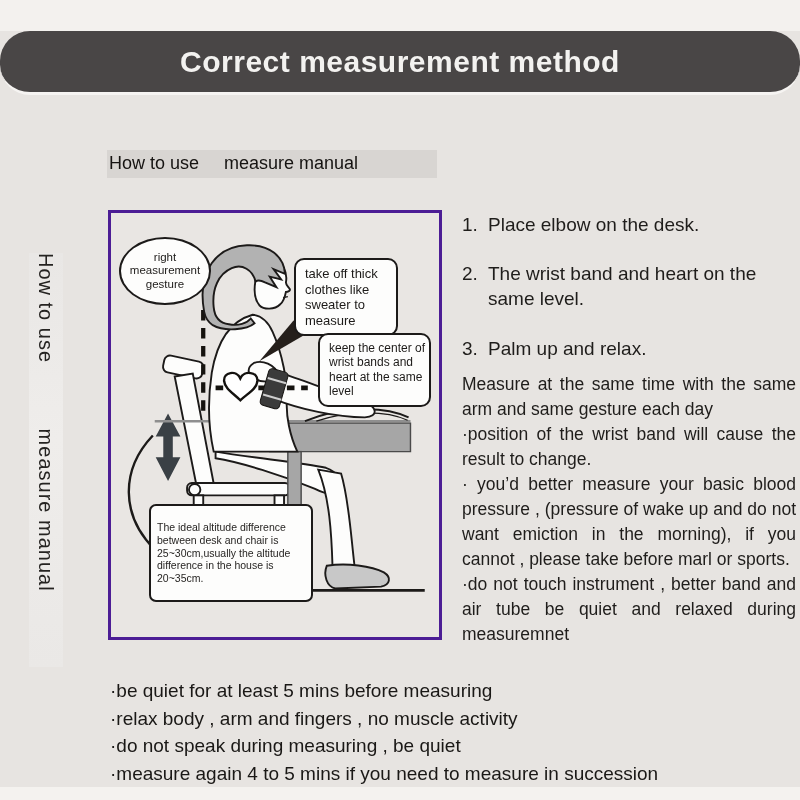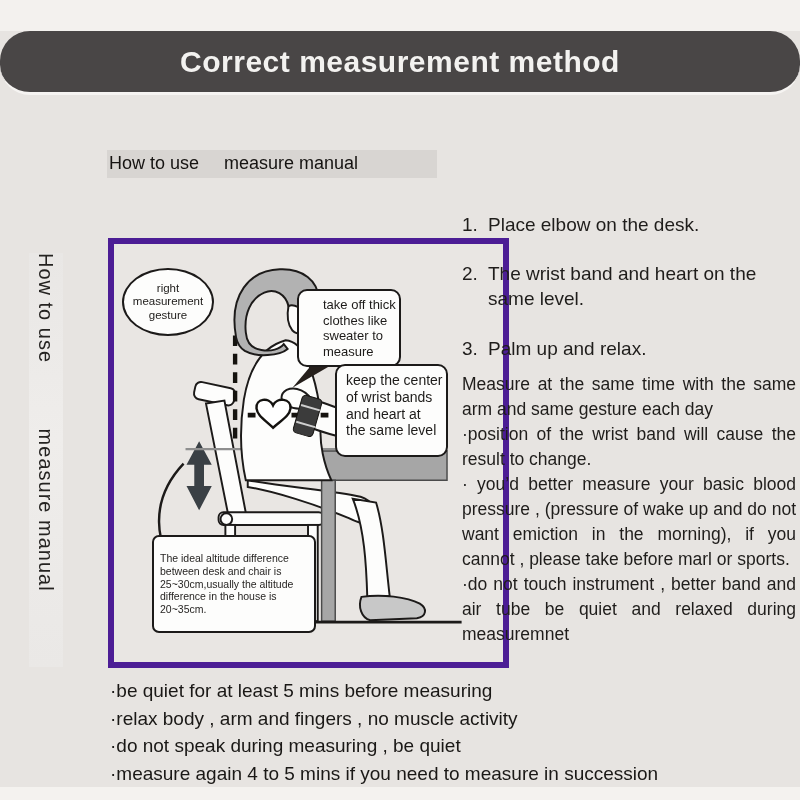--- a/index.html
+++ b/index.html
@@ -40,47 +40,47 @@
     background:#d8d5d2; color:#161412;
     font-size:18px; padding:3px 6px 4px 2px; white-space:pre;
   }
   .section-subheading {
     position:absolute; left:108px; top:181px;
     font-size:17.5px; color:#161412;
   }
 
   
   .illustration {
-    position:absolute; left:108px; top:210px; width:401px; height:430px;
-    border:6px solid #4c1d95; background:#e9e6e3;margin-top:28px;
+    position:absolute; left:108px; top:210px; width:334px; height:430px;
+    border:3px solid #4c1d95; background:#e9e6e3;
   }
   .scene { position:absolute; left:0; top:0; width:100%; height:100%; }
   .wh { fill:#fdfdfc; stroke:#1c1a19; stroke-width:2; }
   .ln { stroke:#1c1a19; fill:none; }
 
   .bubble {
     position:absolute; background:#fdfdfc; border:2px solid #1c1a19;
     color:#1d1b19; line-height:1.2;
   }
   .bubble-gesture {
     left:8px; top:24px; width:92px; height:68px; border-radius:50%;
     border-width:2.5px; display:flex; align-items:center; justify-content:center;
     text-align:center; font-size:11.5px; line-height:1.15; padding:0 6px;
   }
   .bubble-body {
     left:2px; top:102px; width:90px; border-radius:5px; border-width:2.5px;
     text-align:center; font-size:12.5px; line-height:1.15; padding:4px 1px;
   }
   .bubble-takeoff {
     left:183px; top:45px; width:104px; border-radius:10px;
-    font-size:13px; padding:6px 2px 6px 24px;
+    font-size:13px; padding:6px 2px 6px 9px;
   }
   .bubble-wrist {
-    left:221px; top:120px; width:113px; border-radius:10px;
-    font-size:14px; padding:6px 2px 16px 9px;
+    left:207px; top:120px; width:113px; border-radius:10px;
+    font-size:12px; padding:6px 2px 6px 9px;
   }
   .note-box {
     left:38px; top:291px; width:164px; border-radius:7px; border-width:2.5px;
     font-size:10.5px; line-height:1.22; padding:15px 6px; color:#272523;
   }
 
   
   .steps { position:absolute; left:462px; top:212px; width:334px; }
   .step { display:flex; font-size:19px; color:#1f1d1b; line-height:1.32; }
   .step .num { width:26px; flex:none; }

